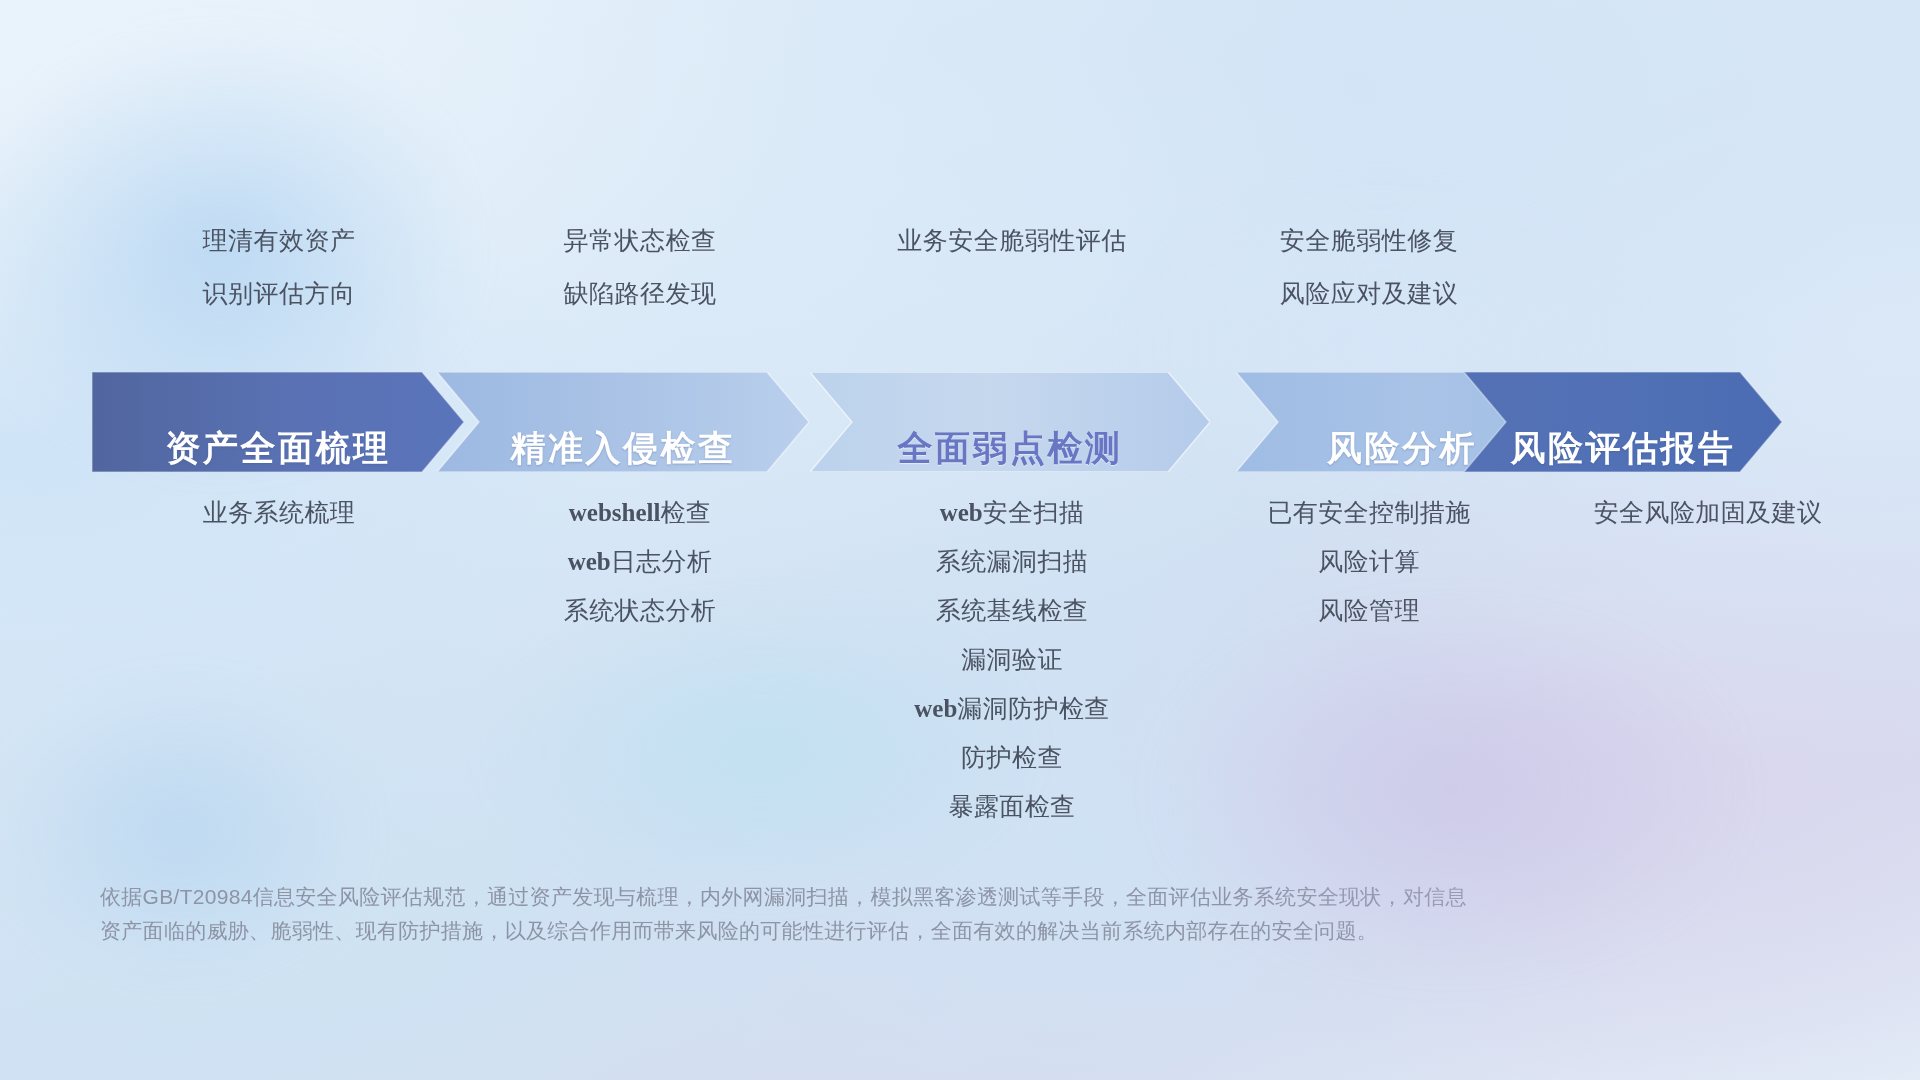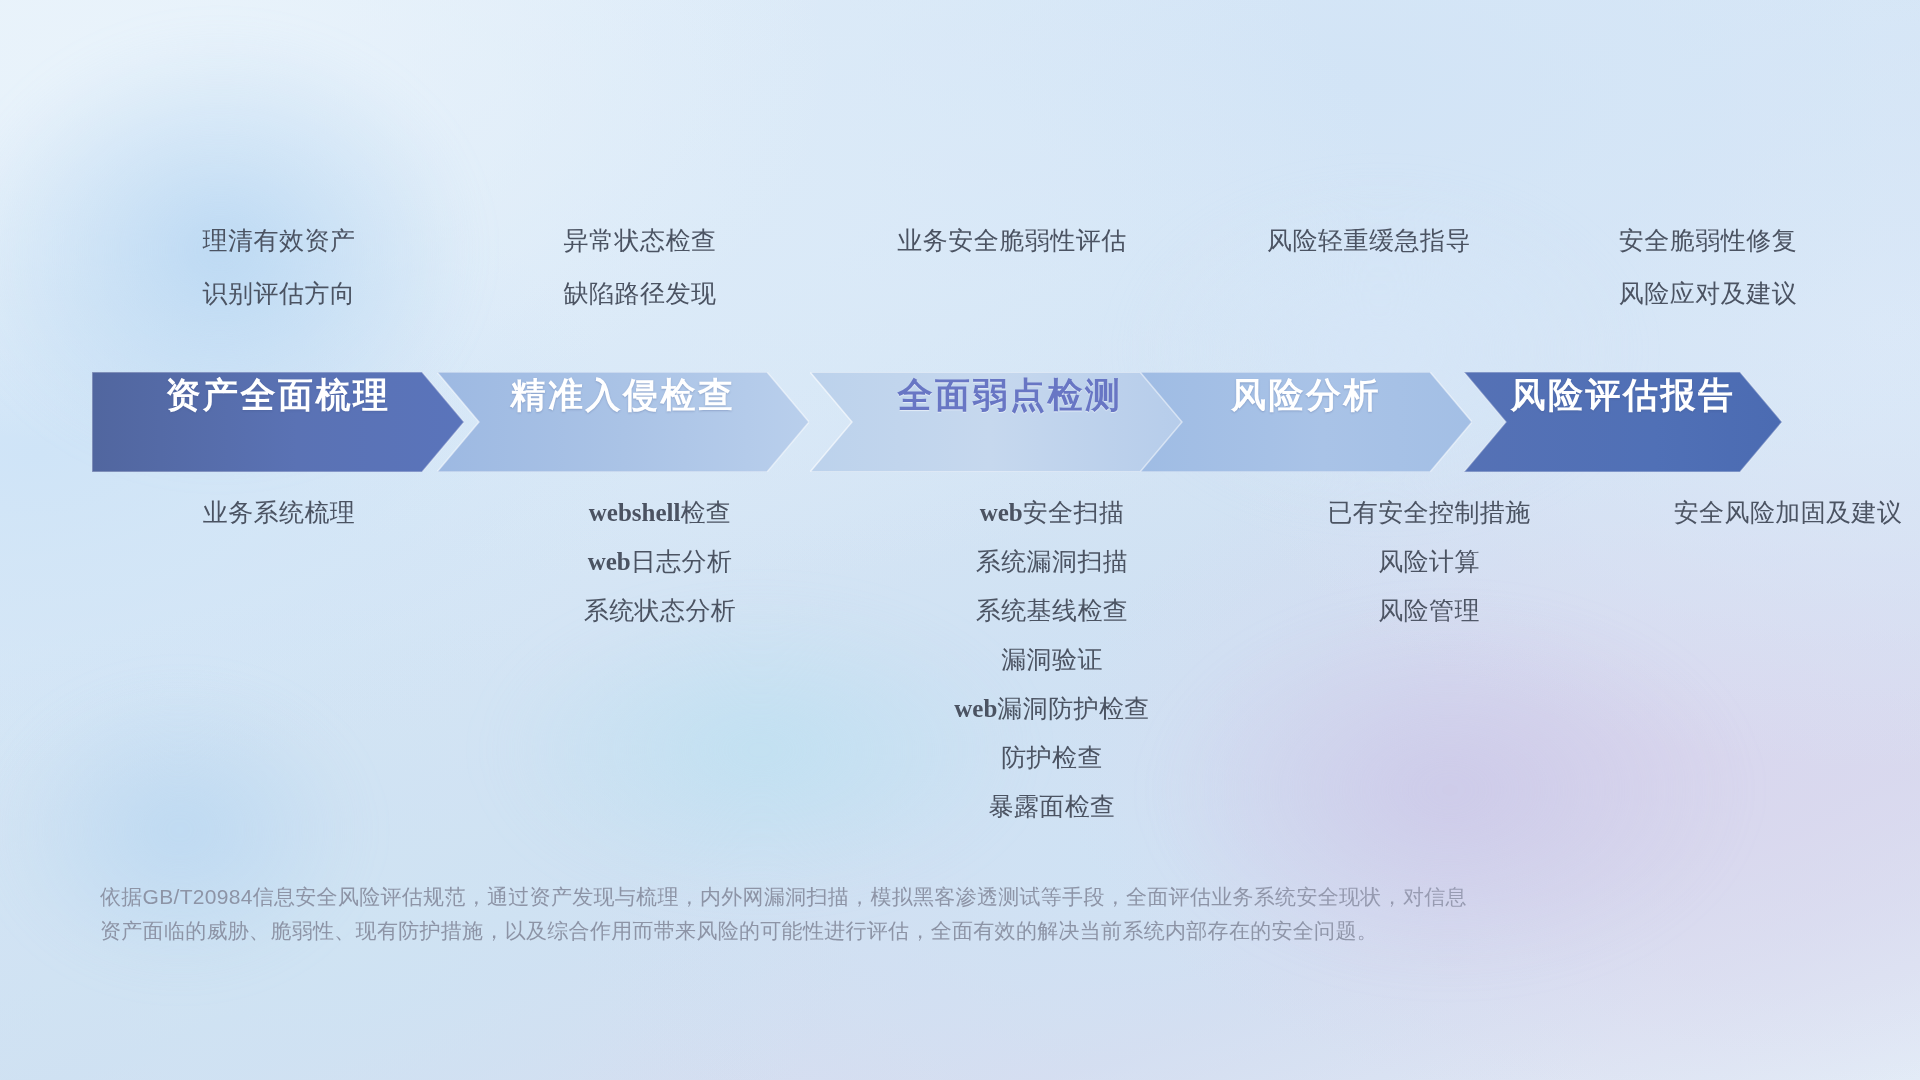--- a/index.html
+++ b/index.html
@@ -107,50 +107,50 @@
     left: 92px;
     top: 372px;
     width: 1756px;
     height: 100px;
   }
   .seg {
     position: absolute;
     top: 0;
     height: 100px;
     display: flex;
-    align-items: flex-start;
+    align-items: flex-end;
     justify-content: center;
   }
   .seg-shape {
     position: absolute;
     inset: 0;
   }
   .seg-label {
     position: relative;
     font-size: 35px;
     font-weight: 700;
     letter-spacing: 2.5px;
     white-space: nowrap;
     text-shadow: 0 1px 2px rgba(60,80,130,0.28);
     z-index: 2;
   }
   .seg-1 { left: 0;    width: 372px; }
   .seg-2 { left: 345px; width: 372px; }
   .seg-3 { left: 718px; width: 400px; }
-  .seg-4 { left: 1048px; width: 332px; }
+  .seg-4 { left: 1144px; width: 332px; }
   .seg-5 { left: 1372px; width: 318px; }
 
   .seg-1 .seg-label { color: #ffffff; }
   .seg-2 .seg-label { color: #ffffff; }
   .seg-3 .seg-label { color: #6876c4; text-shadow: 0 1px 1px rgba(255,255,255,0.55); }
   .seg-4 .seg-label { color: #ffffff; }
   .seg-5 .seg-label { color: #ffffff; }
 
   
-  .cols-bottom { top: 500px; gap: 20px; }
+  .cols-bottom { top: 500px; }
   .col-bottom { text-align: center; }
   .item {
     font-size: 25px;
     line-height: 1.0;
     color: #4b5362;
     letter-spacing: 0.4px;
     margin-bottom: 24px;
     white-space: nowrap;
   }
   .item .lat {
@@ -190,23 +190,20 @@
         <div class="toplabel">识别评估方向</div>
       </div>
       <div class="col-top">
         <div class="toplabel">异常状态检查</div>
         <div class="toplabel">缺陷路径发现</div>
       </div>
       <div class="col-top">
         <div class="toplabel">业务安全脆弱性评估</div>
       </div>
       <div class="col-top">
-        <div class="toplabel">风险轻重缓急指导</div>
-      </div>
-      <div class="col-top">
         <div class="toplabel">安全脆弱性修复</div>
         <div class="toplabel">风险应对及建议</div>
       </div>
     </div>
 
     <div class="banner">
 
       <div class="seg seg-1">
         <svg class="seg-shape" viewBox="0 0 372 100" preserveAspectRatio="none">
           <defs>

